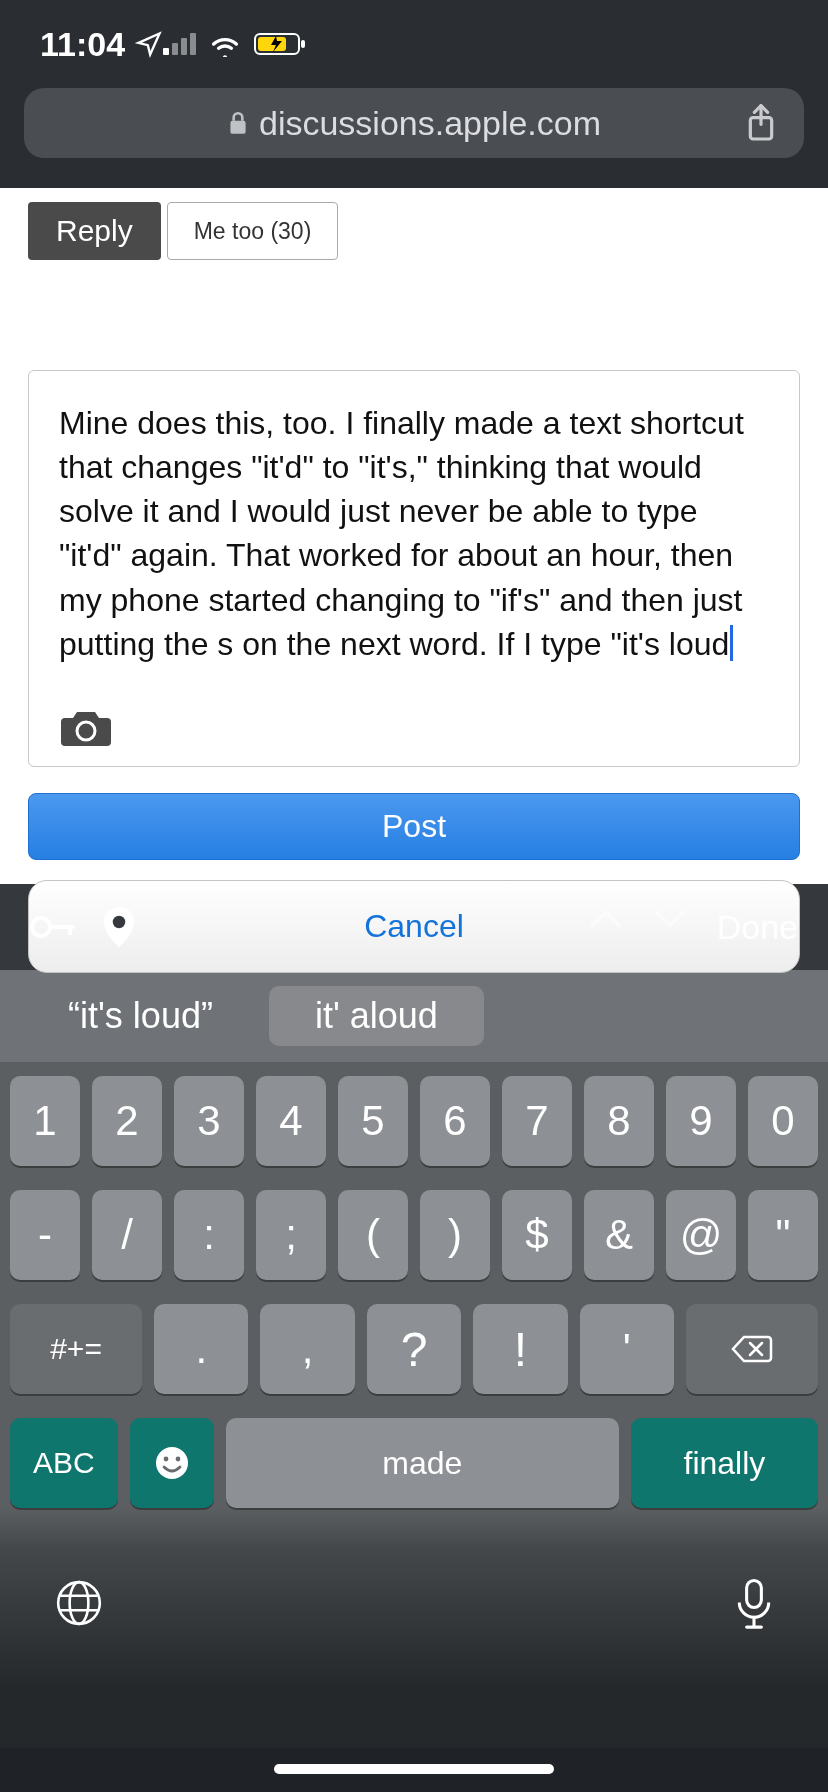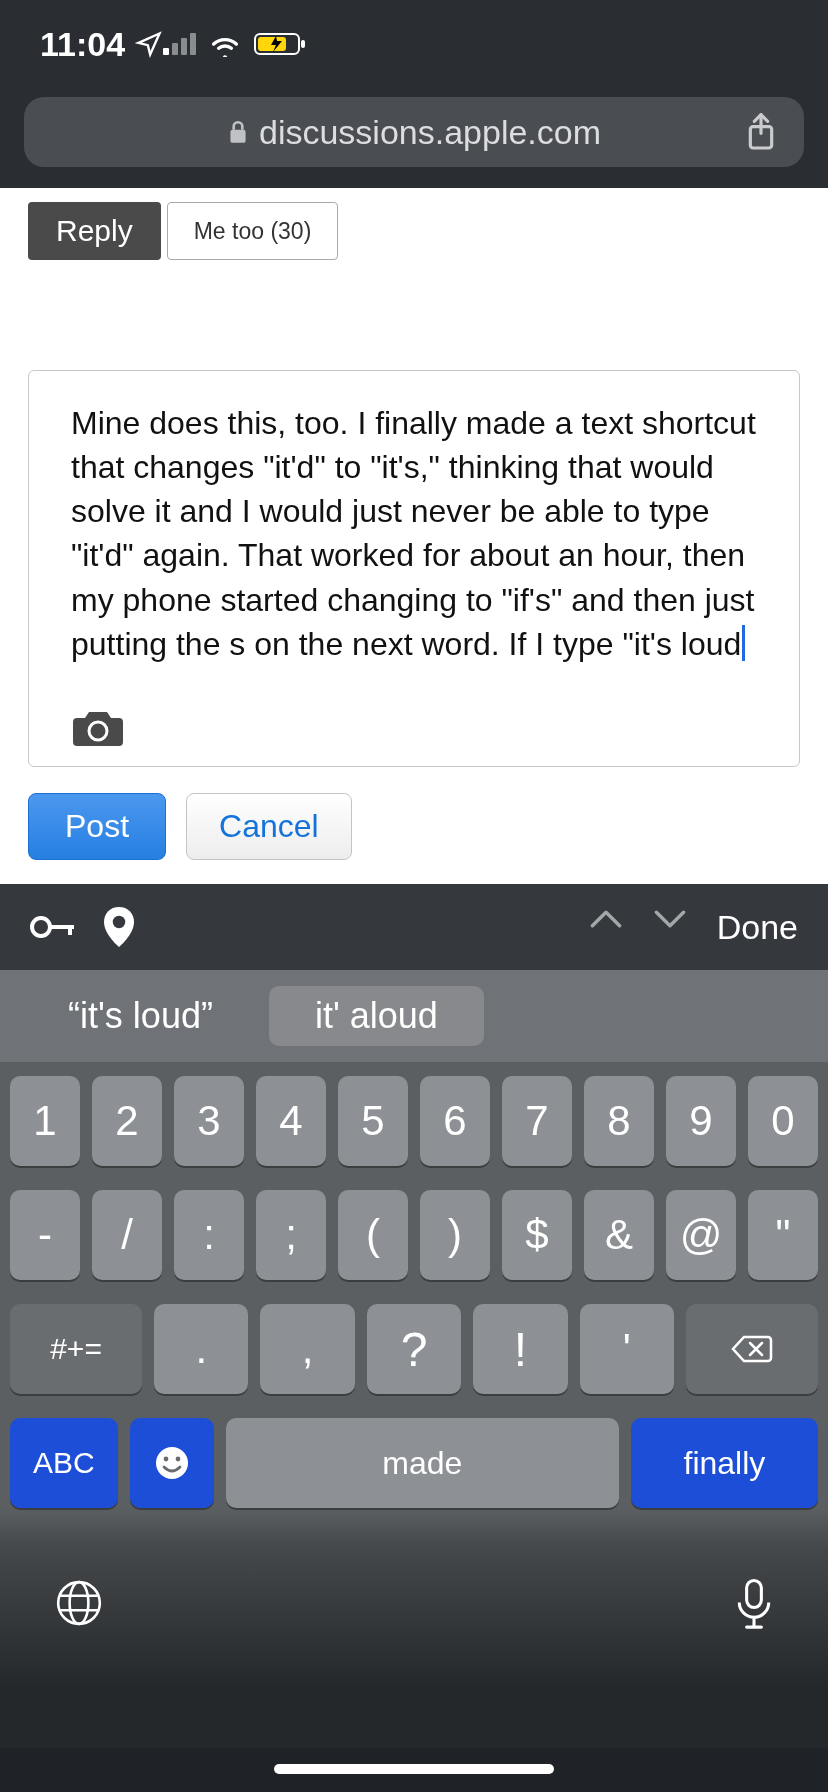--- a/index.html
+++ b/index.html
@@ -15,21 +15,21 @@
   .status-right { display: flex; align-items: center; gap: 12px; }
   .loc-arrow svg { width: 28px; height: 28px; }
   .cell-bars { display:flex; align-items:flex-end; gap:3px; height:22px; }
   .cell-bars span { width:6px; background:#8a8d90; border-radius:1px; }
   .cell-bars span.on { background:#fff; }
   .wifi svg, .battery svg { display:block; }
 
   
   .url-bar-wrap {
     height: 100px; width:100%; background:#2a2e32;
-    display:flex; align-items:center; justify-content:center; padding:0 24px 12px;
+    display:flex; align-items:flex-start; justify-content:center; padding:0 24px 12px;
   }
   .url-pill {
     flex:1; height:70px; border-radius:20px; background:#4a4d51;
     display:flex; align-items:center; justify-content:center; position:relative;
     color:#dcdde0; font-size:34px;
   }
   .lock { margin-right:10px; display:flex; align-items:center; }
   .share-btn { position:absolute; right:26px; top:50%; transform:translateY(-50%); }
 
   
@@ -39,40 +39,40 @@
     background:#4a4a4a; color:#fff; border:none; font-size:30px; padding:12px 28px;
     border-radius:4px;
   }
   .btn-metoo {
     background:#fff; color:#333; border:1px solid #aaa; font-size:23px; padding:11px 26px;
     border-radius:4px;
   }
 
   .editor {
     margin-top: 110px; border:1px solid #c8c8c8; border-radius:6px;
-    padding: 30px 42px 18px; font-size:32px; line-height:1.38; color:#111;
+    padding: 30px 30px 18px; font-size:32px; line-height:1.38; color:#111;
     position:relative; min-height: 360px;
   }
   .editor-text { white-space: pre-wrap; }
   .cursor {
     display:inline-block; width:3px; height:36px; background:#2468e5;
     vertical-align:-6px; margin-left:1px;
   }
   .cam-icon { margin-top:40px; }
 
-  .post-row { margin-top:26px; display:flex; gap:20px; }
+  .post-row { margin-top:26px; display:flex; gap:20px;flex-direction:column; }
   .btn-post {
     background: linear-gradient(#4b98ef,#267fe2);
     color:#fff; border:1px solid #1f6fd0; font-size:32px; font-weight:400;
     padding:14px 36px; border-radius:8px;
   }
   .btn-cancel {
     background: linear-gradient(#ffffff,#ededed);
     color:#1373d9; border:1px solid #c4c4c4; font-size:32px;
-    padding:14px 32px; border-radius:8px;
+    padding:27px 32px; border-radius:19px;
   }
 
   
   .kb-accessory {
     height:86px; width:100%; background:#35393d;
     display:flex; align-items:center; justify-content:space-between;
     padding:0 30px; color:#fff;
   }
   .kb-acc-left { display:flex; align-items:center; gap:28px; }
   .kb-acc-right { display:flex; align-items:flex-start; gap:30px; }
@@ -92,21 +92,21 @@
   .keyboard {
     width:100%; background:#5c5f62;
     padding: 14px 10px 0; display:flex; flex-direction:column; gap:24px;
   }
   .krow { display:flex; gap:12px; }
   .key {
     flex:1; height:90px; border-radius:10px; background:#8d9094;
     color:#fff; font-size:42px; display:flex; align-items:center; justify-content:center;
     box-shadow: 0 2px 0 rgba(0,0,0,.35);
   }
-  .key.dark { background:#1d4ed8; }
+  .key.dark { background:#0f766e; }
   .krow.r3 .key { height:90px; }
   .key.small-txt { font-size:30px; }
   .key.big-txt { font-size:48px; }
   .key.space { flex:4.2; font-size:32px; }
   .key.ret { flex:2; font-size:32px; }
   .key.abc { flex:1.15; font-size:30px; }
   .key.emoji { flex:0.9; }
   .key.shiftsym { flex:1.4; font-size:30px; background:#6a6d70;}
   .key.bksp { flex:1.4; background:#6a6d70; }
   .bottom-area {

